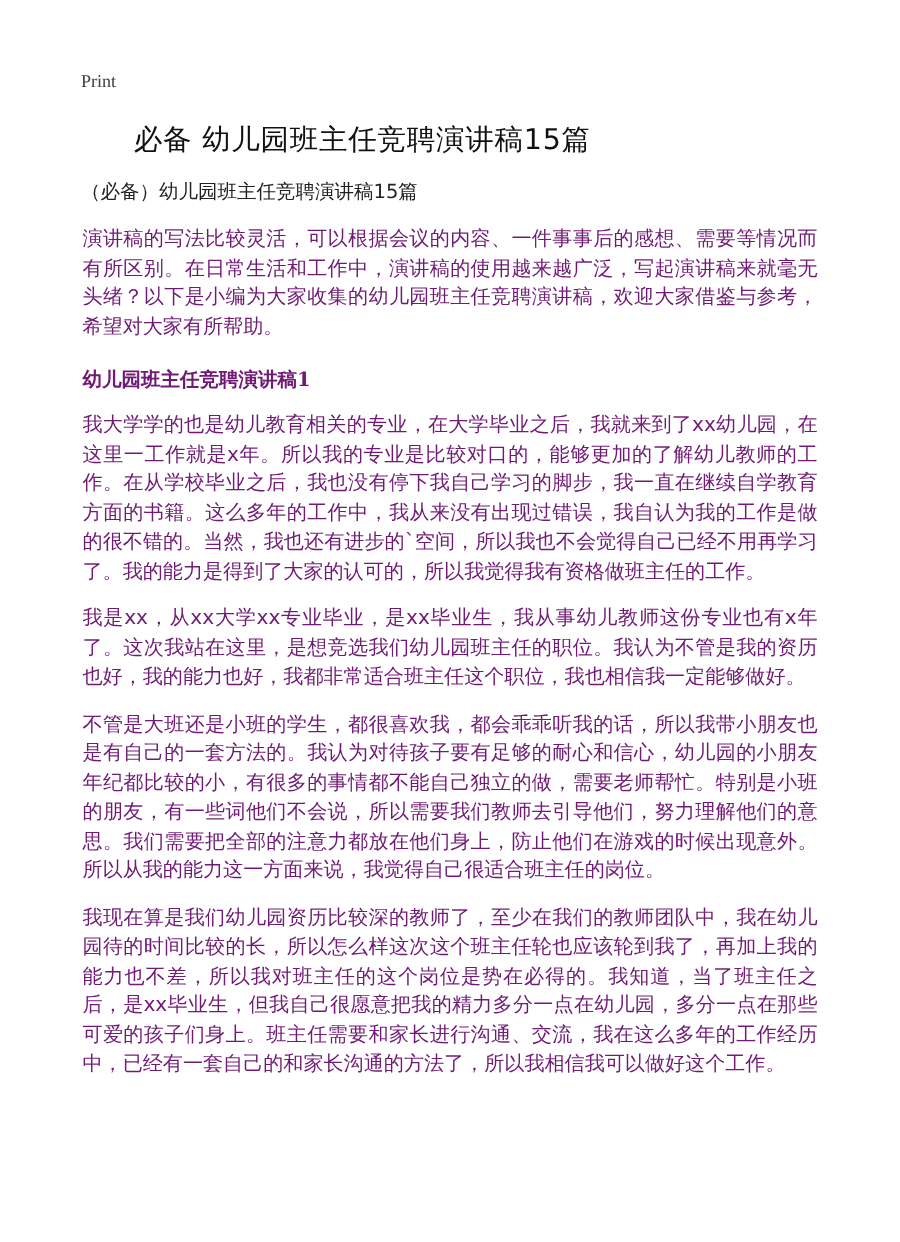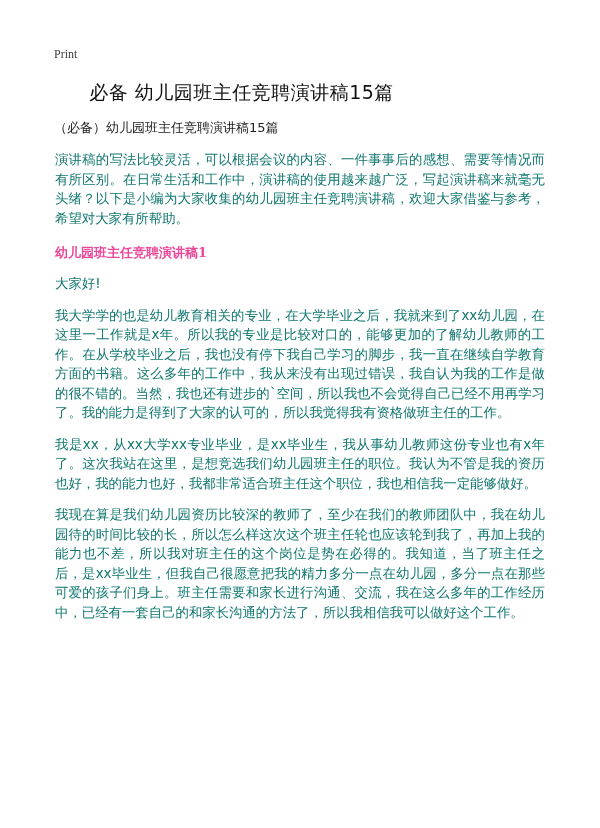--- a/index.html
+++ b/index.html
@@ -20,35 +20,35 @@
   }
   .doc-subtitle {
     position: absolute; left: 54px; top: 119px;
     font-size: 13px; color: #222; margin: 0; text-align: center;
   }
   .content {
     position: absolute; left: 55px; top: 150px; width: 490px;
   }
   .para {
     font-size: 13.4px; line-height: 19.5px; margin: 0 0 12px 0;
-    text-align: justify; text-justify: inter-character; color: #0f766e;
+    text-align: justify; text-justify: inter-character; color: #701a75;
     word-break: break-all;
   }
   .section-heading {
     font-family: "DejaVu Serif", "Liberation Serif", serif;
-    font-weight: bold; font-size: 13px; margin: 16px 0 12px 0; color: #ec4899;
+    font-weight: bold; font-size: 13px; margin: 16px 0 12px 0; color: #701a75;
   }
 </style>
 </head>
 <body>
 
 <div class="print-label">Print</div>
 <h1 class="doc-title">必备  幼儿园班主任竞聘演讲稿15篇</h1>
 <p class="doc-subtitle">（必备）幼儿园班主任竞聘演讲稿15篇</p>
 
 <div class="content">
   <p class="para">演讲稿的写法比较灵活，可以根据会议的内容、一件事事后的感想、需要等情况而有所区别。在日常生活和工作中，演讲稿的使用越来越广泛，写起演讲稿来就毫无头绪？以下是小编为大家收集的幼儿园班主任竞聘演讲稿，欢迎大家借鉴与参考，希望对大家有所帮助。</p>
   <div class="section-heading">幼儿园班主任竞聘演讲稿1</div>
-  <p class="para">大家好!</p>
   <p class="para">我大学学的也是幼儿教育相关的专业，在大学毕业之后，我就来到了xx幼儿园，在这里一工作就是x年。所以我的专业是比较对口的，能够更加的了解幼儿教师的工作。在从学校毕业之后，我也没有停下我自己学习的脚步，我一直在继续自学教育方面的书籍。这么多年的工作中，我从来没有出现过错误，我自认为我的工作是做的很不错的。当然，我也还有进步的`空间，所以我也不会觉得自己已经不用再学习了。我的能力是得到了大家的认可的，所以我觉得我有资格做班主任的工作。</p>
   <p class="para">我是xx，从xx大学xx专业毕业，是xx毕业生，我从事幼儿教师这份专业也有x年了。这次我站在这里，是想竞选我们幼儿园班主任的职位。我认为不管是我的资历也好，我的能力也好，我都非常适合班主任这个职位，我也相信我一定能够做好。</p>
+  <p class="para">不管是大班还是小班的学生，都很喜欢我，都会乖乖听我的话，所以我带小朋友也是有自己的一套方法的。我认为对待孩子要有足够的耐心和信心，幼儿园的小朋友年纪都比较的小，有很多的事情都不能自己独立的做，需要老师帮忙。特别是小班的朋友，有一些词他们不会说，所以需要我们教师去引导他们，努力理解他们的意思。我们需要把全部的注意力都放在他们身上，防止他们在游戏的时候出现意外。所以从我的能力这一方面来说，我觉得自己很适合班主任的岗位。</p>
   <p class="para">我现在算是我们幼儿园资历比较深的教师了，至少在我们的教师团队中，我在幼儿园待的时间比较的长，所以怎么样这次这个班主任轮也应该轮到我了，再加上我的能力也不差，所以我对班主任的这个岗位是势在必得的。我知道，当了班主任之后，是xx毕业生，但我自己很愿意把我的精力多分一点在幼儿园，多分一点在那些可爱的孩子们身上。班主任需要和家长进行沟通、交流，我在这么多年的工作经历中，已经有一套自己的和家长沟通的方法了，所以我相信我可以做好这个工作。</p>
 </div>
 
 </body></html>

